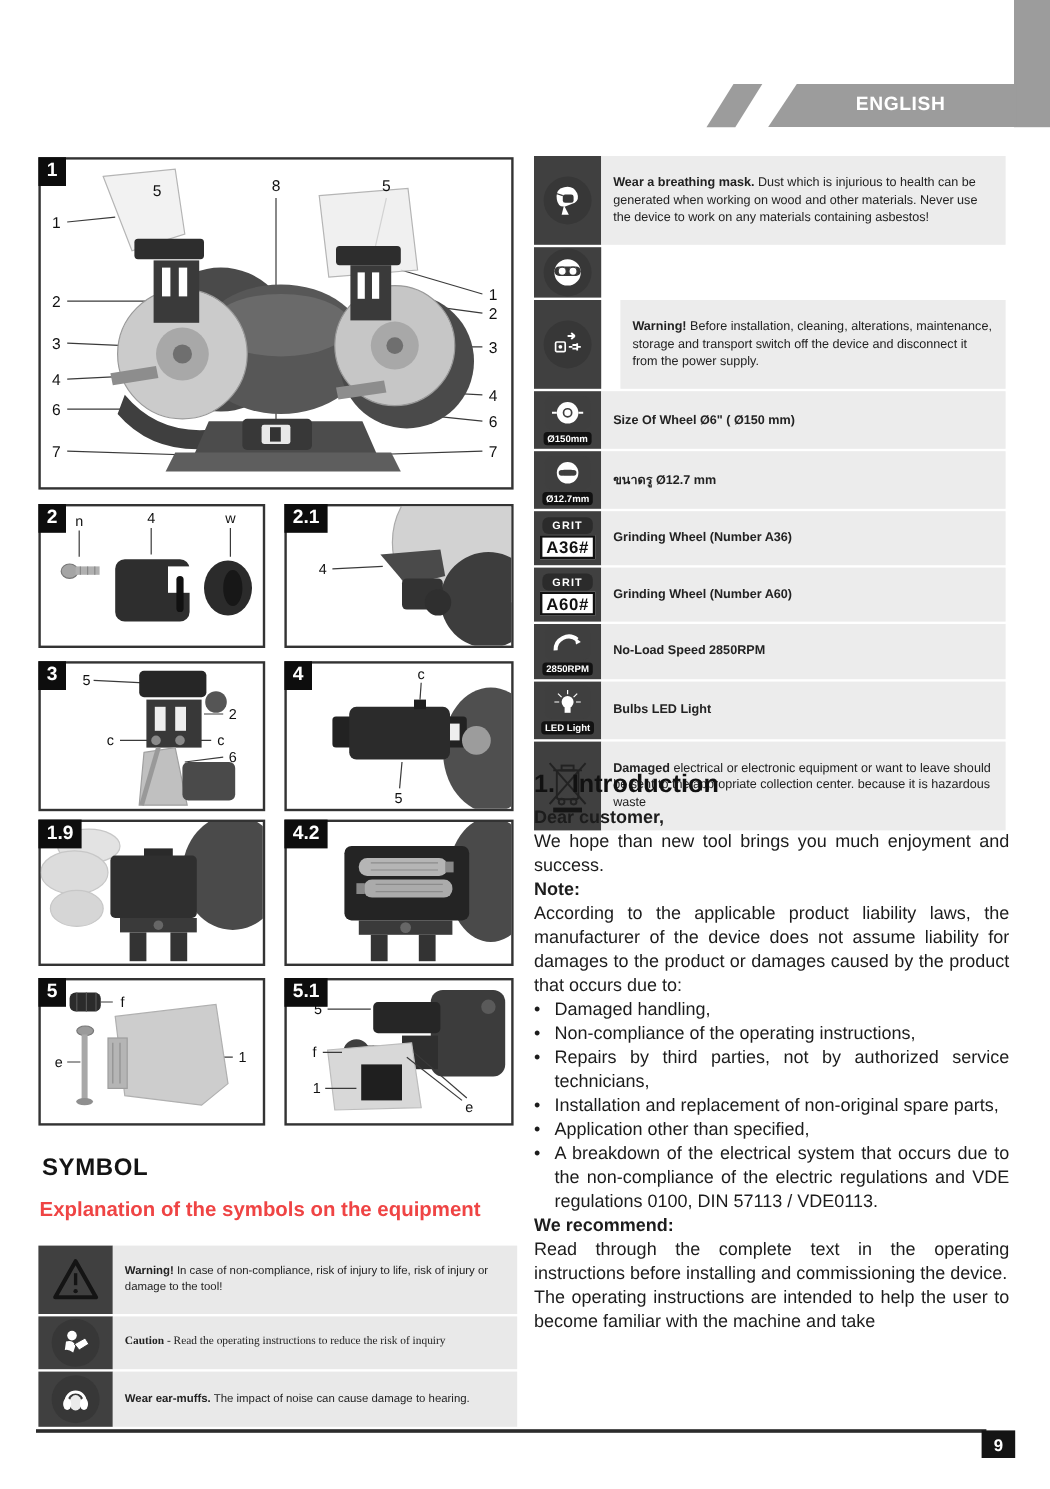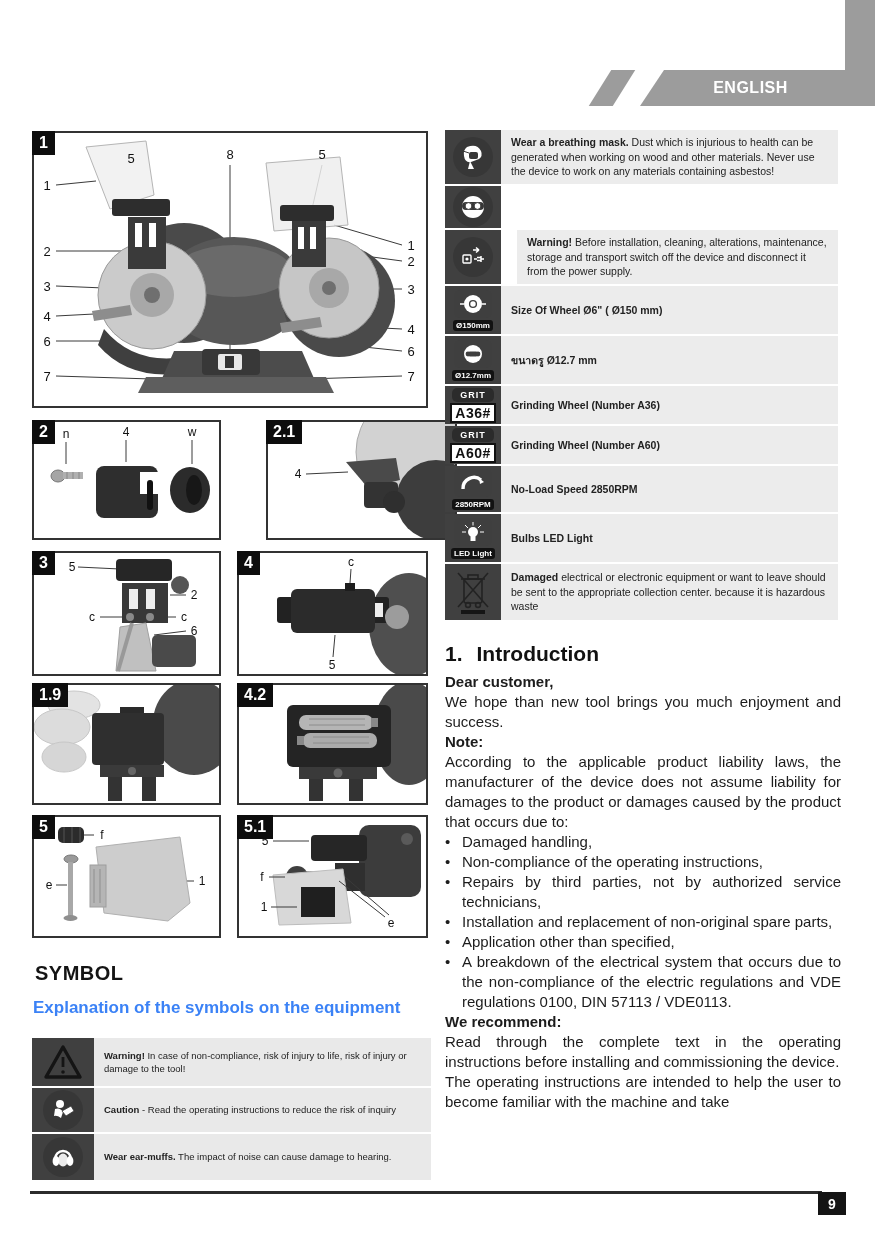--- a/index.html
+++ b/index.html
@@ -19,32 +19,32 @@
        font-size:16px;line-height:1;padding:4px 7px;z-index:3;}
   .panel svg{position:absolute;left:0;top:0;}
   .co{font-size:13px;fill:#111;font-family:"Liberation Sans",sans-serif;}
   .co2{font-size:12px;fill:#111;font-family:"Liberation Sans",sans-serif;}
   .lead-line{stroke:#3a3a3a;stroke-width:1;}
 
   
   .sym-table{position:absolute;left:445px;top:130px;width:393px;}
   .sym-row{display:flex;margin-bottom:2px;}
   .sym-icon-cell{width:56px;background:#404040;display:flex;flex-direction:column;align-items:center;justify-content:center;flex:none;}
-  .sym-text-cell{flex:1;background:#ececec;display:flex;align-items:center;padding:5px 10px;
+  .sym-text-cell{flex:1;background:#ececec;display:flex;align-items:center;padding:15px 10px;
        font-size:10.5px;line-height:1.4;color:#222;}
   .sym-text-cell .lead{font-weight:bold;}
   .circ-icon{width:40px;height:40px;border-radius:50%;background:#373737;display:flex;align-items:center;justify-content:center;}
   .tile{width:38px;height:28px;border-radius:6px;background:#3f3f3f;display:flex;align-items:center;justify-content:center;}
   .pill{background:#121212;color:#fff;font-size:8px;font-weight:bold;border-radius:3px;padding:1px 3px;margin-top:2px;white-space:nowrap;}
   .grit-top{background:#2b2b2b;color:#fff;font-weight:bold;font-size:9px;letter-spacing:1px;border-radius:5px;padding:2px 8px;}
   .grit-bottom{border:2px solid #111;background:#fff;color:#111;font-weight:bold;font-size:14px;padding:0 3px;margin-top:1px;letter-spacing:.5px;}
 
   
   .symbol-heading{position:absolute;left:35px;top:962px;font-size:20px;font-weight:bold;color:#141414;letter-spacing:.5px;}
-  .symbol-subheading{position:absolute;left:33px;top:998px;font-size:17px;font-weight:bold;color:#3b82f6;}
+  .symbol-subheading{position:absolute;left:33px;top:998px;font-size:17px;font-weight:bold;color:#ef4444;}
   .sym-table-left{position:absolute;left:32px;top:1038px;width:399px;}
   .sym-table-left .sym-icon-cell{width:62px;}
   .sym-table-left .sym-text-cell{background:#e9e9e9;font-size:9.5px;}
 
   
   .intro{position:absolute;left:445px;top:610px;width:396px;font-size:15px;line-height:20px;text-align:justify;margin-top:34px;}
   .intro h1{font-size:21px;margin:0 0 8px 0;color:#111;text-align:left;}
   .intro h1 .num{margin-right:14px;}
   .intro .sublabel{font-weight:bold;text-align:left;}
   .intro p{margin:0;}
@@ -154,21 +154,21 @@
     <ellipse cx="156" cy="68" rx="20" ry="23" fill="#2b2b2b"></ellipse>
     <ellipse cx="160" cy="68" rx="8" ry="15" fill="#171717"></ellipse>
     <g text-anchor="middle">
       <text class="co2" x="32" y="16">n</text>
       <text class="co2" x="92" y="14">4</text>
       <text class="co2" x="158" y="14">w</text>
     </g>
   </svg>
 </div>
 
-<div class="panel" style="left:237px;top:420px;width:191px;height:120px;margin-left:29px;">
+<div class="panel" style="left:237px;top:420px;width:191px;height:120px;">
   <div class="fig-badge">2.1</div>
   <svg width="187" height="116" viewBox="0 0 187 116">
     <circle cx="150" cy="30" r="62" fill="#d2d2d2" stroke="#aaa"></circle>
     <circle cx="168" cy="78" r="40" fill="#3d3d3d"></circle>
     <polygon points="78,40 128,36 132,58 100,66" fill="#4a4a4a"></polygon>
     <rect x="96" y="60" width="34" height="26" rx="4" fill="#333"></rect>
     <circle cx="126" cy="80" r="11" fill="#2f2f2f"></circle>
     <g class="lead-line">
         <line x1="38" y1="52" x2="80" y2="50"></line>
       </g>
@@ -519,21 +519,21 @@
         <path d="M20,3 L37,33 L3,33 Z" fill="none" stroke="#141414" stroke-width="3.4" stroke-linejoin="round"></path>
         <rect x="18.6" y="13" width="2.8" height="10" fill="#141414"></rect>
           <circle cx="20" cy="28" r="1.8" fill="#141414"></circle>
       </svg>
     </div>
     <div class="sym-text-cell">
         <span><span class="lead">Warning!</span><span> In case of non-compliance, risk of injury to life, risk of injury or damage to the tool!</span></span>
       </div>
   </div>
 
-  <div class="sym-row" style="min-height:44px;">
+  <div class="sym-row" style="min-height:44px;font-family:Liberation Serif, serif;">
     <div class="sym-icon-cell">
         <div class="circ-icon">
       <svg width="28" height="28" viewBox="0 0 28 28">
             <circle cx="11" cy="8" r="4" fill="#fff"></circle>
             <path d="M6,13 Q11,11 14,16 L12,22 Q8,19 5,20 Z" fill="#fff"></path>
             <path d="M13,15 L22,10 L25,15 L17,20 Z" fill="#fff" stroke="#373737" stroke-width=".8"></path>
           </svg>
     </div>
       </div>
     <div class="sym-text-cell">

